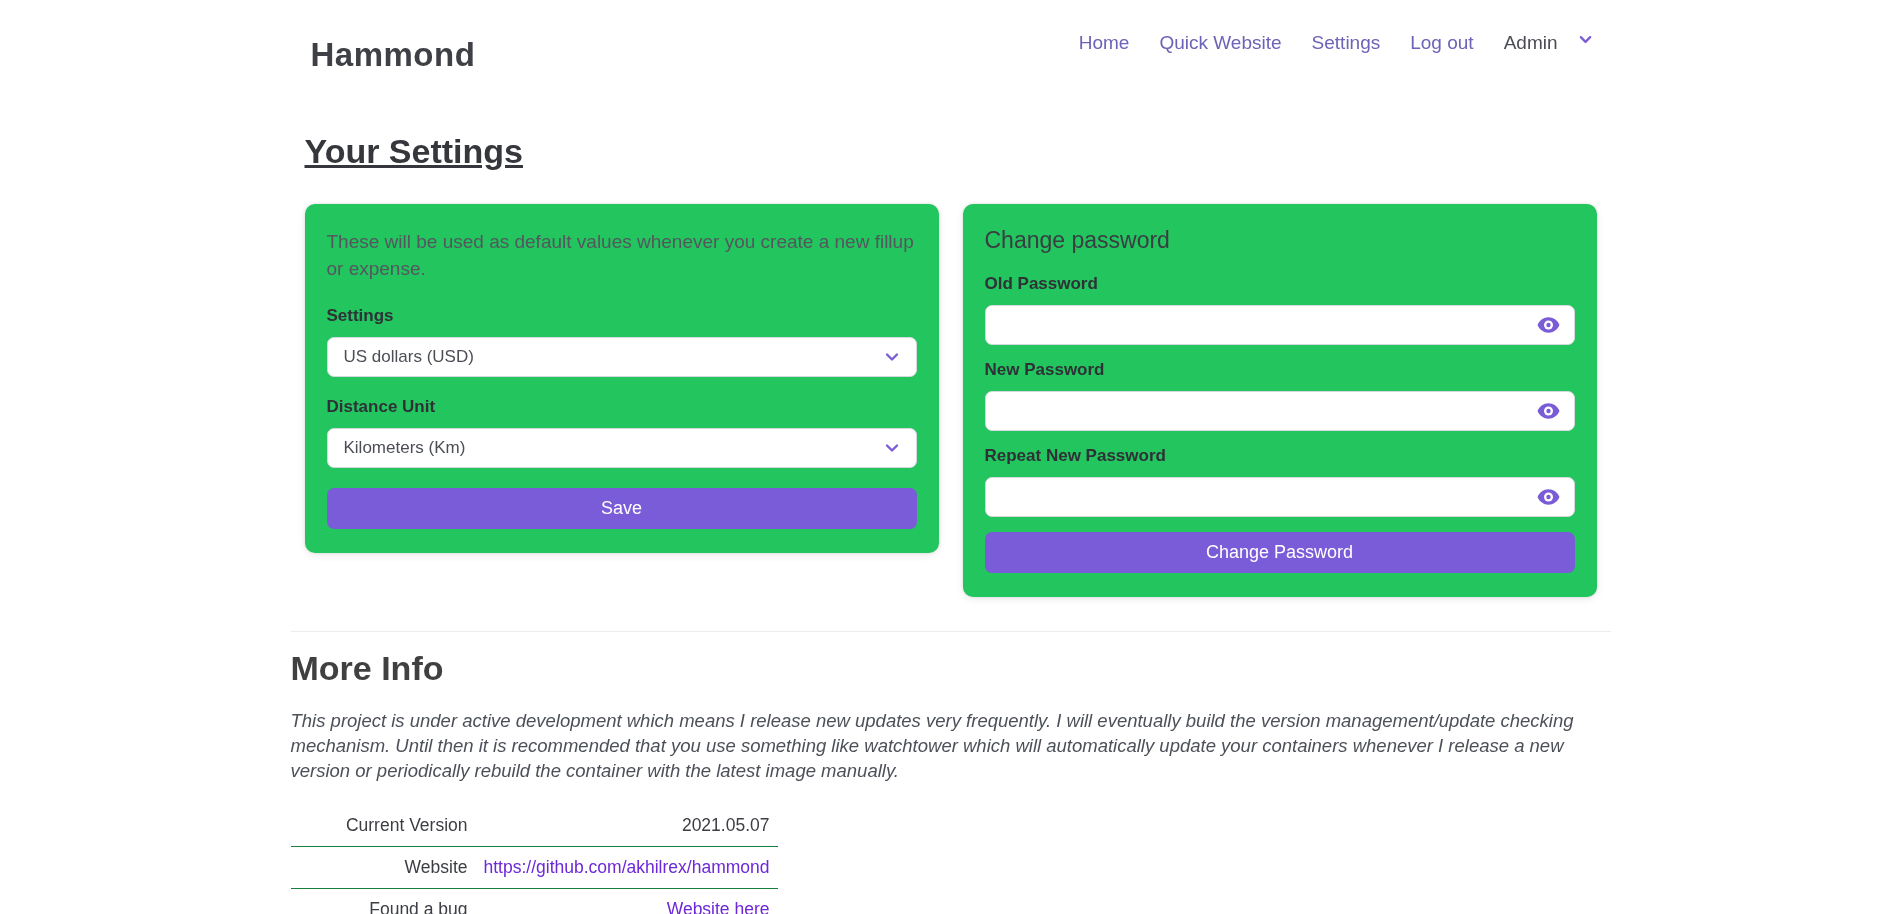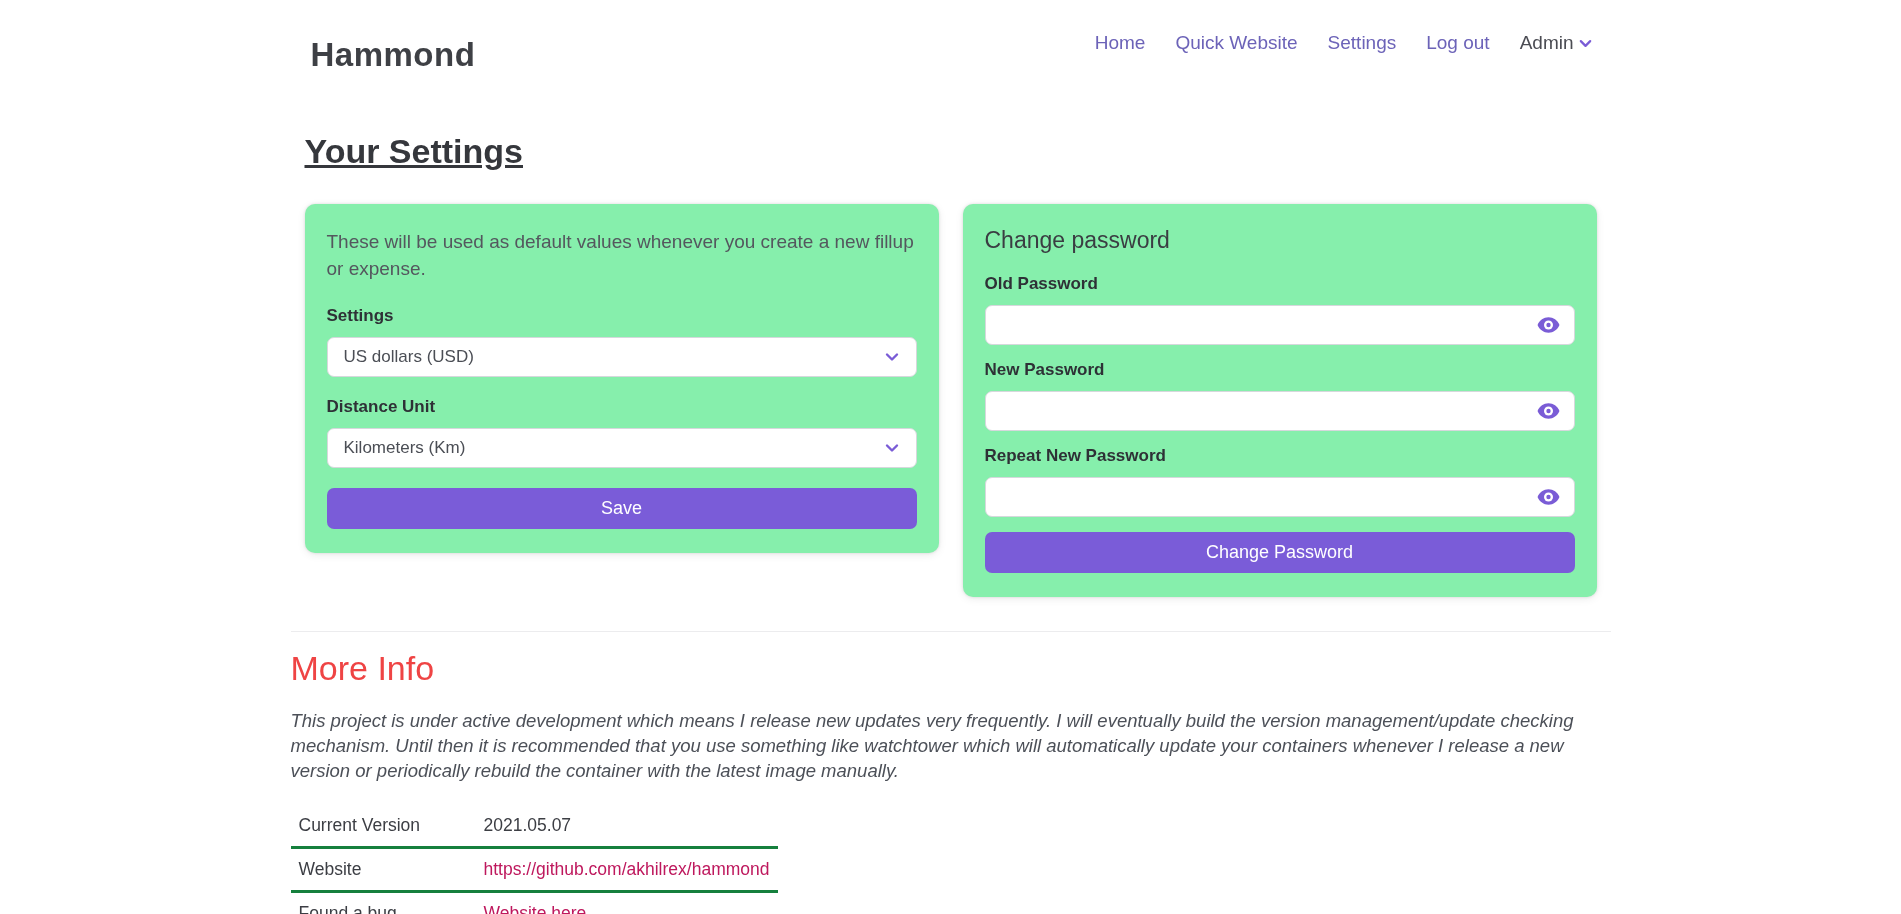--- a/index.html
+++ b/index.html
@@ -12,29 +12,29 @@
   }
   .container { width: 1320px; margin: 0 auto; }
   .pad { padding-left: 14px; padding-right: 14px; }
 
   
   header { padding-top: 12px; }
   .header-inner { display: flex; align-items: center; justify-content: space-between; padding: 0 18px 0 20px; }
   .brand { font-size: 33px; font-weight: 700; color: #3e4045; letter-spacing: 0.5px; text-decoration: none; cursor: pointer; margin-top: 24px; }
   nav { display: flex; align-items: center; gap: 30px; font-size: 19px; }
   nav a { color: #6c63b8; text-decoration: none; cursor: pointer; }
-  .user-menu { display: flex; align-items: center; gap: 4px; color: #4b4c53; cursor: pointer; }
+  .user-menu { display: flex; align-items: flex-start; gap: 20px; color: #4b4c53; cursor: pointer; }
 
   
   .page-title { font-size: 34px; font-weight: 600; color: #35373c; margin: 56px 0 0; line-height: 42px; text-decoration: underline; }
 
   
   .cards { display: flex; gap: 24px; margin-top: 32px; align-items: flex-start; }
   .card {
-    flex: 1; background: #86efac; border-radius: 10px; padding: 24px 22px;
+    flex: 1; background: #22c55e; border-radius: 10px; padding: 24px 22px;
     box-shadow: 0 0 3px rgba(0,0,0,.12), 0 2px 9px rgba(0,0,0,.08);
   }
   .card-desc { font-size: 19px; line-height: 27px; color: #54575e; margin: 0 0 24px; }
   .field-label { display: block; font-size: 17px; font-weight: 600; color: #2e3136; margin: 0 0 11px; line-height: 20px; }
   .select {
     display: flex; align-items: center; justify-content: space-between;
     height: 40px; border: 1px solid #d6d8dc; border-radius: 7px; background: #fff;
     padding: 0 16px; font-size: 17px; color: #4b4e55; margin-bottom: 20px; cursor: pointer; gap: 23px;
   }
   .btn {
@@ -50,27 +50,27 @@
   .input-wrap input {
     width: 100%; height: 40px; border: 1px solid #d6d8dc; border-radius: 7px;
     padding: 0 48px 0 14px; font-size: 17px; font-family: "Liberation Sans", sans-serif; color: #3c3e44;
     outline: none;
   }
   .eye-btn { position: absolute; right: 15px; top: 50%; transform: translateY(-50%); line-height: 0; cursor: pointer; background: none; border: none; padding: 0; }
   .btn.change { margin-top: 1px; }
 
   
   .divider { border: none; border-top: 1px solid #ececee; margin: 34px 0 0; }
-  .more-info-title { font-size: 34px; font-weight: 400; color: #ef4444; margin: 14px 0 0; line-height: 44px; }
+  .more-info-title { font-size: 34px; font-weight: 700; color: #404040; margin: 14px 0 0; line-height: 44px; }
   .dev-note { font-style: italic; font-size: 18.5px; line-height: 25px; color: #4c5058; margin: 18px 0 0; }
 
   .info-table { margin-top: 22px; width: 487px; border-collapse: collapse; font-size: 17.5px; color: #3c3e44; }
-  .info-table td { padding: 10px 8px; border-bottom: 3px solid #15803d; line-height: 21px; }
+  .info-table td { padding: 10px 8px; border-bottom: 1px solid #15803d; line-height: 21px; text-align: right; }
   .info-table td:first-child { width: 198px; }
-  .info-table a { color: #be185d; text-decoration: none; cursor: pointer; }
+  .info-table a { color: #6d28d9; text-decoration: none; cursor: pointer; }
 </style>
 </head>
 <body>
 
 <header>
   <div class="container header-inner">
     <a class="brand">Hammond</a>
     <nav>
       <a>Home</a>
       <a>Quick Website</a>

